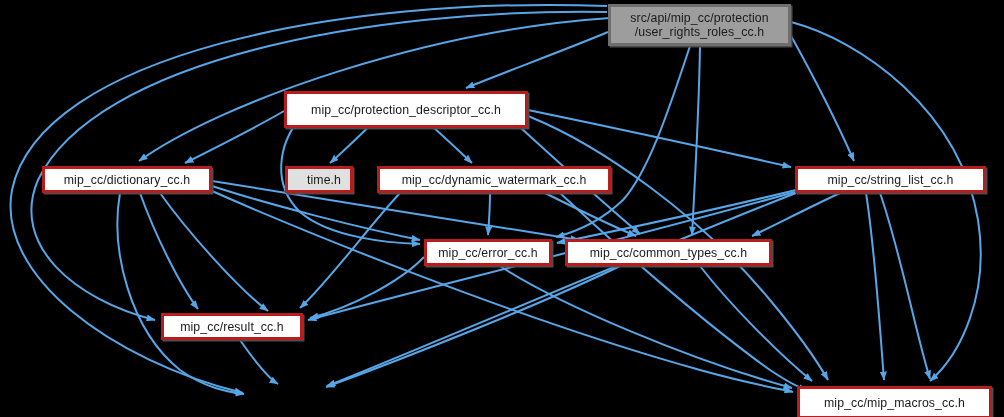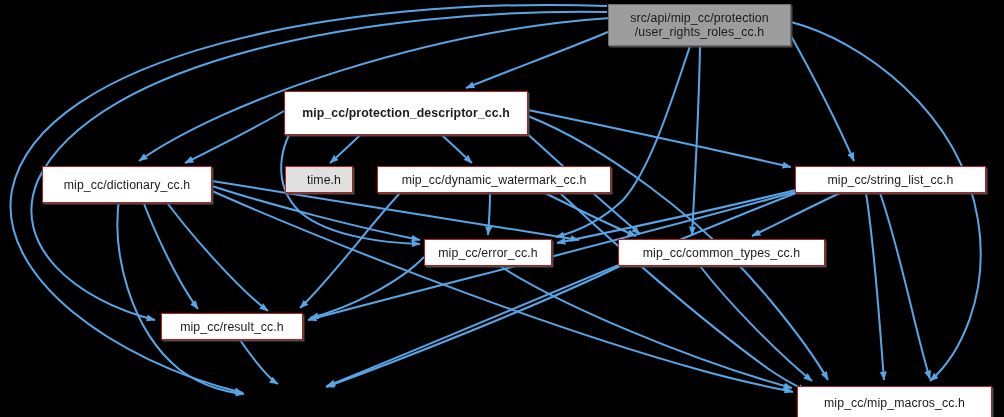--- a/index.html
+++ b/index.html
@@ -26,21 +26,21 @@
   #node-layer {
     position: absolute;
     left: 0;
     top: 0;
     width: 1004px;
     height: 417px;
   }
   .gnode {
     position: absolute;
     box-sizing: border-box;
-    border: 1px solid #b91c1c;
+    border: 3px solid #b91c1c;
     box-shadow: 1.5px 1.5px 0 0 #4d4d4d;
     display: flex;
     align-items: center;
     justify-content: center;
     text-align: center;
     color: #1a1a1a;
     font-size: 12.3px;
     line-height: 14px;
     letter-spacing: 0.1px;
     white-space: pre;
@@ -133,23 +133,23 @@
 
       <path d="M700,266 C730,305 780,355 812,381"></path>
 
       <path d="M240,340 C254,360 268,378 278,384"></path>
     </g>
   </svg>
 
   <div id="node-layer">
       <div class="gnode fill-root" style="left: 608px; top: 4px; width: 183px; height: 42px;"><span class="lbl">src/api/mip_cc/protection
 /user_rights_roles_cc.h</span></div>
-      <div class="gnode fill-white" style="left: 284px; top: 91px; width: 244px; height: 44px; font-weight: bold;"><span class="lbl">mip_cc/protection_descriptor_cc.h</span></div>
-      <div class="gnode fill-white" style="left: 42px; top: 166px; width: 170px; height: 37px;"><span class="lbl">mip_cc/dictionary_cc.h</span></div>
+      <div class="gnode fill-white" style="left: 284px; top: 91px; width: 244px; height: 37px;"><span class="lbl">mip_cc/protection_descriptor_cc.h</span></div>
+      <div class="gnode fill-white" style="left: 42px; top: 166px; width: 170px; height: 27px;"><span class="lbl">mip_cc/dictionary_cc.h</span></div>
       <div class="gnode fill-grey" style="left: 285px; top: 166px; width: 68px; height: 27px;"><span class="lbl">time.h</span></div>
       <div class="gnode fill-white" style="left: 377px; top: 166px; width: 234px; height: 27px;"><span class="lbl">mip_cc/dynamic_watermark_cc.h</span></div>
       <div class="gnode fill-white" style="left: 795px; top: 166px; width: 191px; height: 27px;"><span class="lbl">mip_cc/string_list_cc.h</span></div>
       <div class="gnode fill-white" style="left: 424px; top: 239px; width: 128px; height: 27px; align-items: center;"><span class="lbl">mip_cc/error_cc.h</span></div>
-      <div class="gnode fill-white" style="left: 618px; top: 239px; width: 207px; height: 27px;"><span class="lbl">mip_cc/common_types_cc.h</span></div>
+      <div class="gnode fill-white" style="left: 565px; top: 239px; width: 207px; height: 27px;"><span class="lbl">mip_cc/common_types_cc.h</span></div>
       <div class="gnode fill-white" style="left: 161px; top: 313px; width: 142px; height: 27px;"><span class="lbl">mip_cc/result_cc.h</span></div>
       <div class="gnode fill-white" style="left: 797px; top: 386px; width: 195px; height: 33px;"><span class="lbl">mip_cc/mip_macros_cc.h</span></div>
     </div>
 </div>
 
 </body></html>

